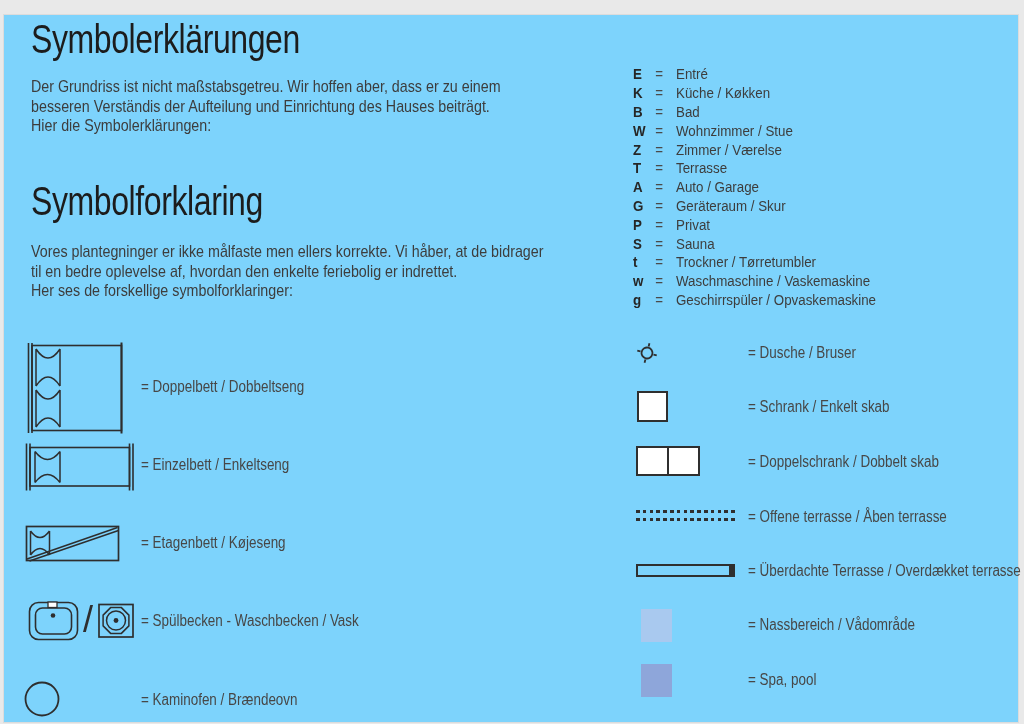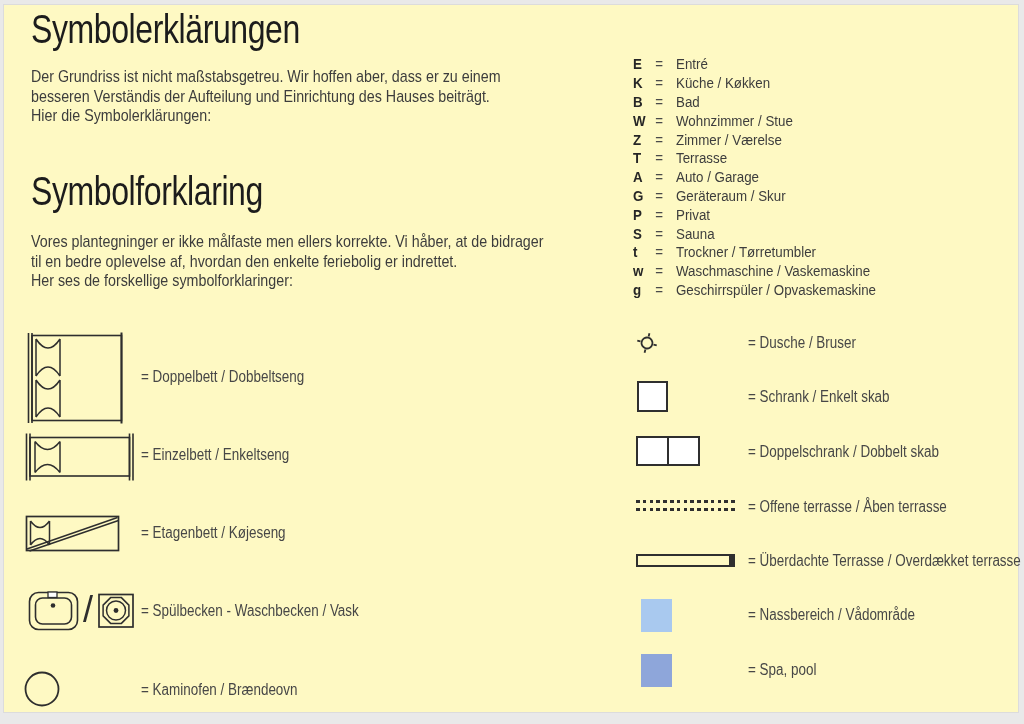--- a/index.html
+++ b/index.html
@@ -3,22 +3,22 @@
 <meta charset="utf-8">
 <style>
   html,body{margin:0;padding:0;}
   body{
     width:1024px;height:724px;position:relative;overflow:hidden;
     background:#e9e9e9;
     font-family:"Liberation Sans","DejaVu Sans",sans-serif;
     -webkit-font-smoothing:antialiased;
   }
   .page{
-    position:absolute;left:3px;top:4px;width:1016px;height:709px;
-    background:#fef9c3;border:1px solid #dcdcdc;box-sizing:border-box;
+    position:absolute;left:3px;top:14px;width:1016px;height:709px;
+    background:#7dd3fc;border:1px solid #dcdcdc;box-sizing:border-box;
   }
   .abs{position:absolute;}
   .h1{
     font-size:40px;color:#1c1c1c;letter-spacing:-0.5px;
     transform:scaleX(0.80);transform-origin:left top;white-space:nowrap;
   }
   .para{
     font-size:17px;line-height:19.5px;color:#3d3d3d;
     transform:scaleX(0.84);transform-origin:left top;white-space:nowrap;
   }

